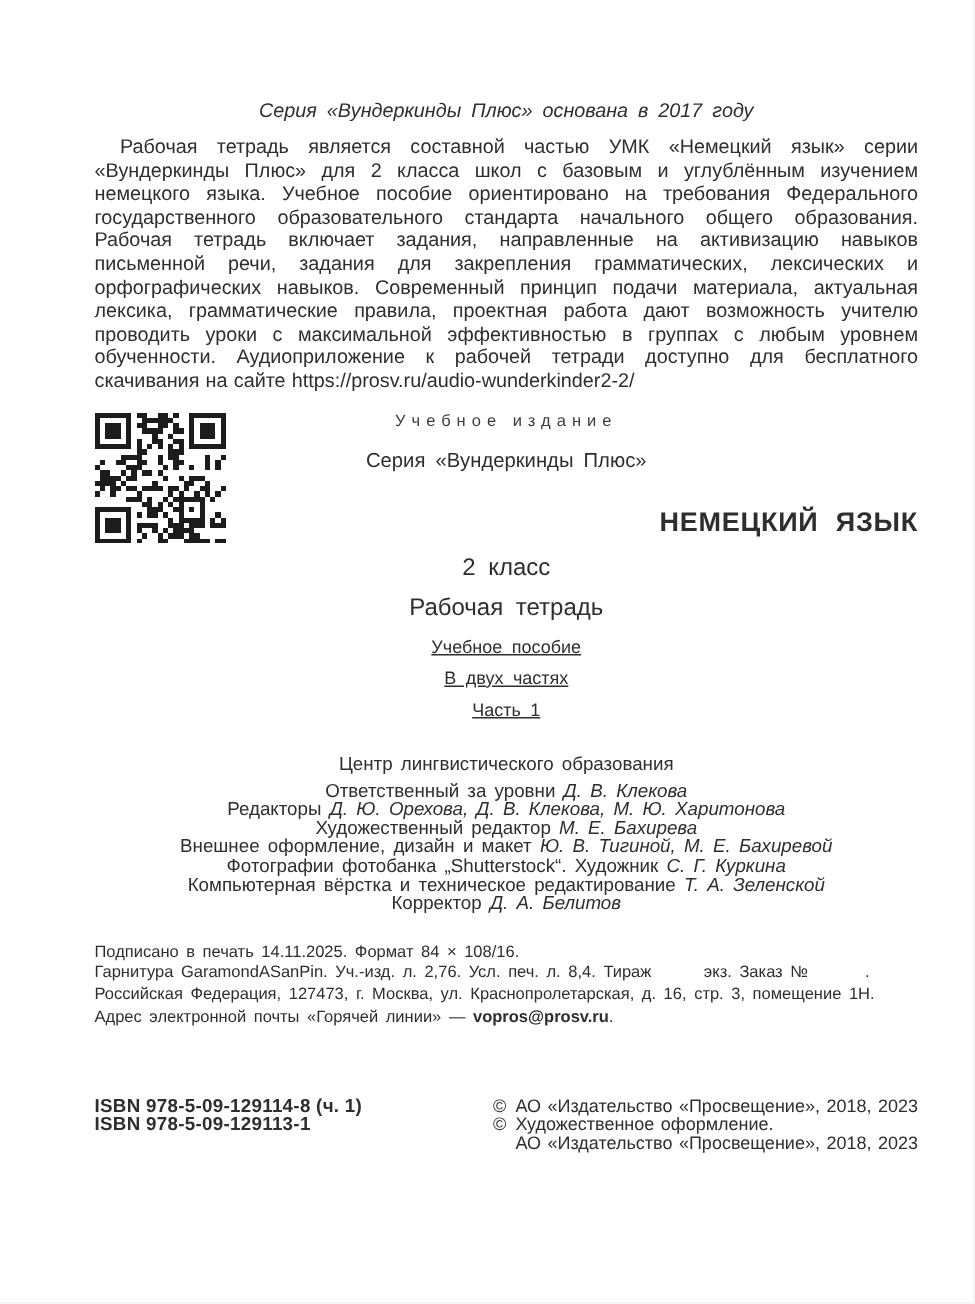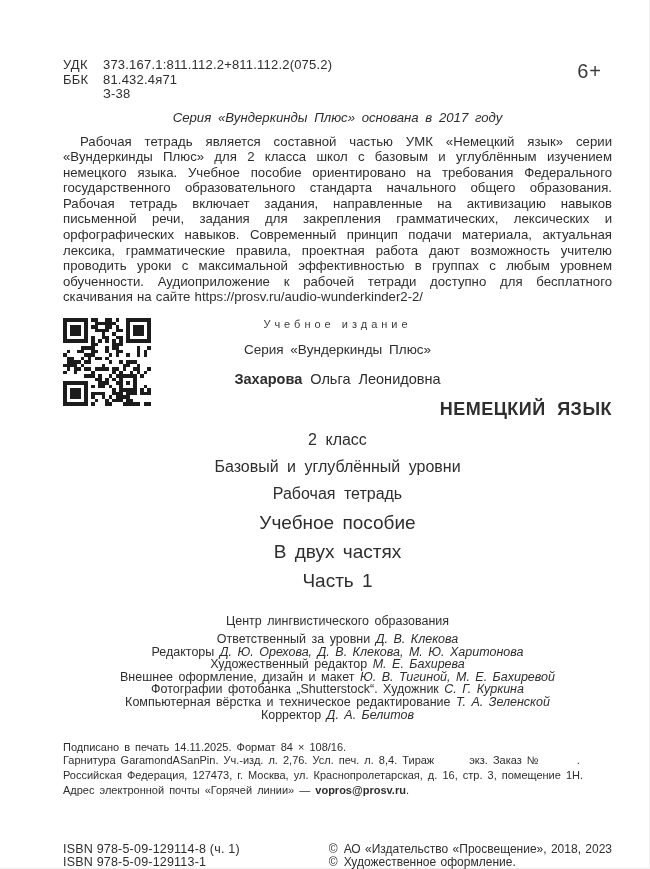--- a/index.html
+++ b/index.html
@@ -31,68 +31,51 @@
     margin: 9px 0 0 0;
     font-size: 13.2px; line-height: 15.6px;
     text-align: justify; text-indent: 17px;
     word-spacing: 0.5px;
   }
 
   
   .title-section { position: relative; margin-top: 13px; text-align: center; }
   .qr { position: absolute; left: 0; top: 0; width: 88px; height: 88px; }
   .edition { font-size: 11px; letter-spacing: 4px; margin-bottom: 12px; color: #3c3c3c; }
-  .series2 { font-size: 13.5px; margin-bottom: 14px; word-spacing: 3px; }
+  .series2 { font-size: 13.5px; margin-bottom: 24px; word-spacing: 3px; }
   .author { font-size: 14.5px; margin-bottom: 12px; word-spacing: 4px; }
   .book-title { font-size: 18px; font-weight: bold; letter-spacing: 0.5px; word-spacing: 6px; margin-bottom: 11px; text-align: right; }
   .big-line { font-size: 16px; word-spacing: 4px; margin-bottom: 9px; }
-  .small-line { font-size: 19px; word-spacing: 3px; margin-bottom: 7px; }
+  .small-line { font-size: 12px; word-spacing: 3px; margin-bottom: 7px; text-decoration: underline; }
   .part { margin-bottom: 22px; }
   .org-line { font-size: 12.5px; word-spacing: 2px; margin-bottom: 5px; }
 
   .credits { font-size: 12.5px; line-height: 12.6px; word-spacing: 2px; }
   .credit-names { }
 
   
   .imprint { margin-top: 20px; font-size: 11px; line-height: 13px; word-spacing: 2px; }
   .imprint .gap { height: 2px; }
   .sp35 { display: inline-block; width: 35px; }
   .sp38 { display: inline-block; width: 38px; }
 
   
   .footer { margin-top: 46px; display: flex; justify-content: space-between; align-items: flex-start; }
-  .isbn { font-weight: normal; font-size: 12.5px; line-height: 12.8px; letter-spacing: 0.2px; }
+  .isbn { font-weight: bold; font-size: 12.5px; line-height: 12.8px; letter-spacing: 0.2px; }
   .copyright { font-size: 12px; line-height: 12.4px; word-spacing: 1px; }
   .c-row { display: flex; }
   .c-mark { width: 15px; flex: 0 0 15px; }
 
   b { font-weight: bold; }
 </style>
 </head>
 <body>
 
 <div class="page">
 
-  <div class="meta-row">
-    <div class="codes">
-      <div class="code-row">
-        <span class="code-label">УДК</span>
-        <span class="code-val">373.167.1:811.112.2+811.112.2(075.2)</span>
-      </div>
-      <div class="code-row">
-        <span class="code-label">ББК</span>
-        <span class="code-val">81.432.4я71</span>
-      </div>
-      <div class="code-row">
-        <span class="code-label"></span>
-        <span class="code-val">З-38</span>
-      </div>
-    </div>
-    <div class="age">6+</div>
-  </div>
 
   <div class="series-note">Серия «Вундеркинды Плюс» основана в 2017 году</div>
 
   <p class="annotation"><span>Рабочая тетрадь является составной частью УМК «Немецкий язык» серии «Вундеркинды Плюс» для 2 класса школ с базовым и углублённым изучением немецкого языка. Учебное пособие ориентировано на требования Федерального государственного образовательного стандарта начального общего образования. Рабочая тетрадь включает задания, направленные на активизацию навыков письменной речи, задания для закрепления грамматических, лексических и орфографических навыков. Современный принцип подачи материала, актуальная лексика, грамматические правила, проектная работа дают возможность учителю проводить уроки с максимальной эффективностью в группах с любым уровнем обученности. Аудиоприложение к рабочей тетради доступно для бесплатного скачивания на сайте</span> <span>https://prosv.ru/audio-wunderkinder2-2/</span></p>
 
   <div class="title-section">
     <div class="qr"><svg width="87.5" height="87.5" shape-rendering="crispEdges">
           <rect x="28" y="0" width="3.5" height="3.5" fill="#1c1c1c"></rect>
           <rect x="31.5" y="0" width="3.5" height="3.5" fill="#1c1c1c"></rect>
           <rect x="42" y="0" width="3.5" height="3.5" fill="#1c1c1c"></rect>
@@ -295,24 +278,22 @@
           <rect x="0" y="63" width="24.5" height="24.5" fill="#1c1c1c"></rect>
           <rect x="3.5" y="66.5" width="17.5" height="17.5" fill="#ffffff"></rect>
           <rect x="7" y="70" width="10.5" height="10.5" fill="#1c1c1c"></rect>
           <rect x="56" y="56" width="17.5" height="17.5" fill="#1c1c1c"></rect>
           <rect x="59.5" y="59.5" width="10.5" height="10.5" fill="#ffffff"></rect>
           <rect x="63" y="63" width="3.5" height="3.5" fill="#1c1c1c"></rect>
         </svg></div>
 
     <div class="edition">Учебное издание</div>
     <div class="series2">Серия «Вундеркинды Плюс»</div>
-    <div class="author"><b>Захарова</b> <span>Ольга Леонидовна</span></div>
     <div class="book-title">НЕМЕЦКИЙ ЯЗЫК</div>
     <div class="big-line">2 класс</div>
-    <div class="big-line">Базовый и углублённый уровни</div>
     <div class="big-line">Рабочая тетрадь</div>
     <div class="small-line">Учебное пособие</div>
     <div class="small-line">В двух частях</div>
     <div class="small-line part">Часть 1</div>
     <div class="org-line">Центр лингвистического образования</div>
 
     <div class="credits">
       <div class="credit-row"><span>Ответственный за уровни</span> <i class="credit-names">Д. В. Клекова</i></div>
       <div class="credit-row"><span>Редакторы</span> <i class="credit-names">Д. Ю. Орехова, Д. В. Клекова, М. Ю. Харитонова</i></div>
       <div class="credit-row"><span>Художественный редактор</span> <i class="credit-names">М. Е. Бахирева</i></div>

